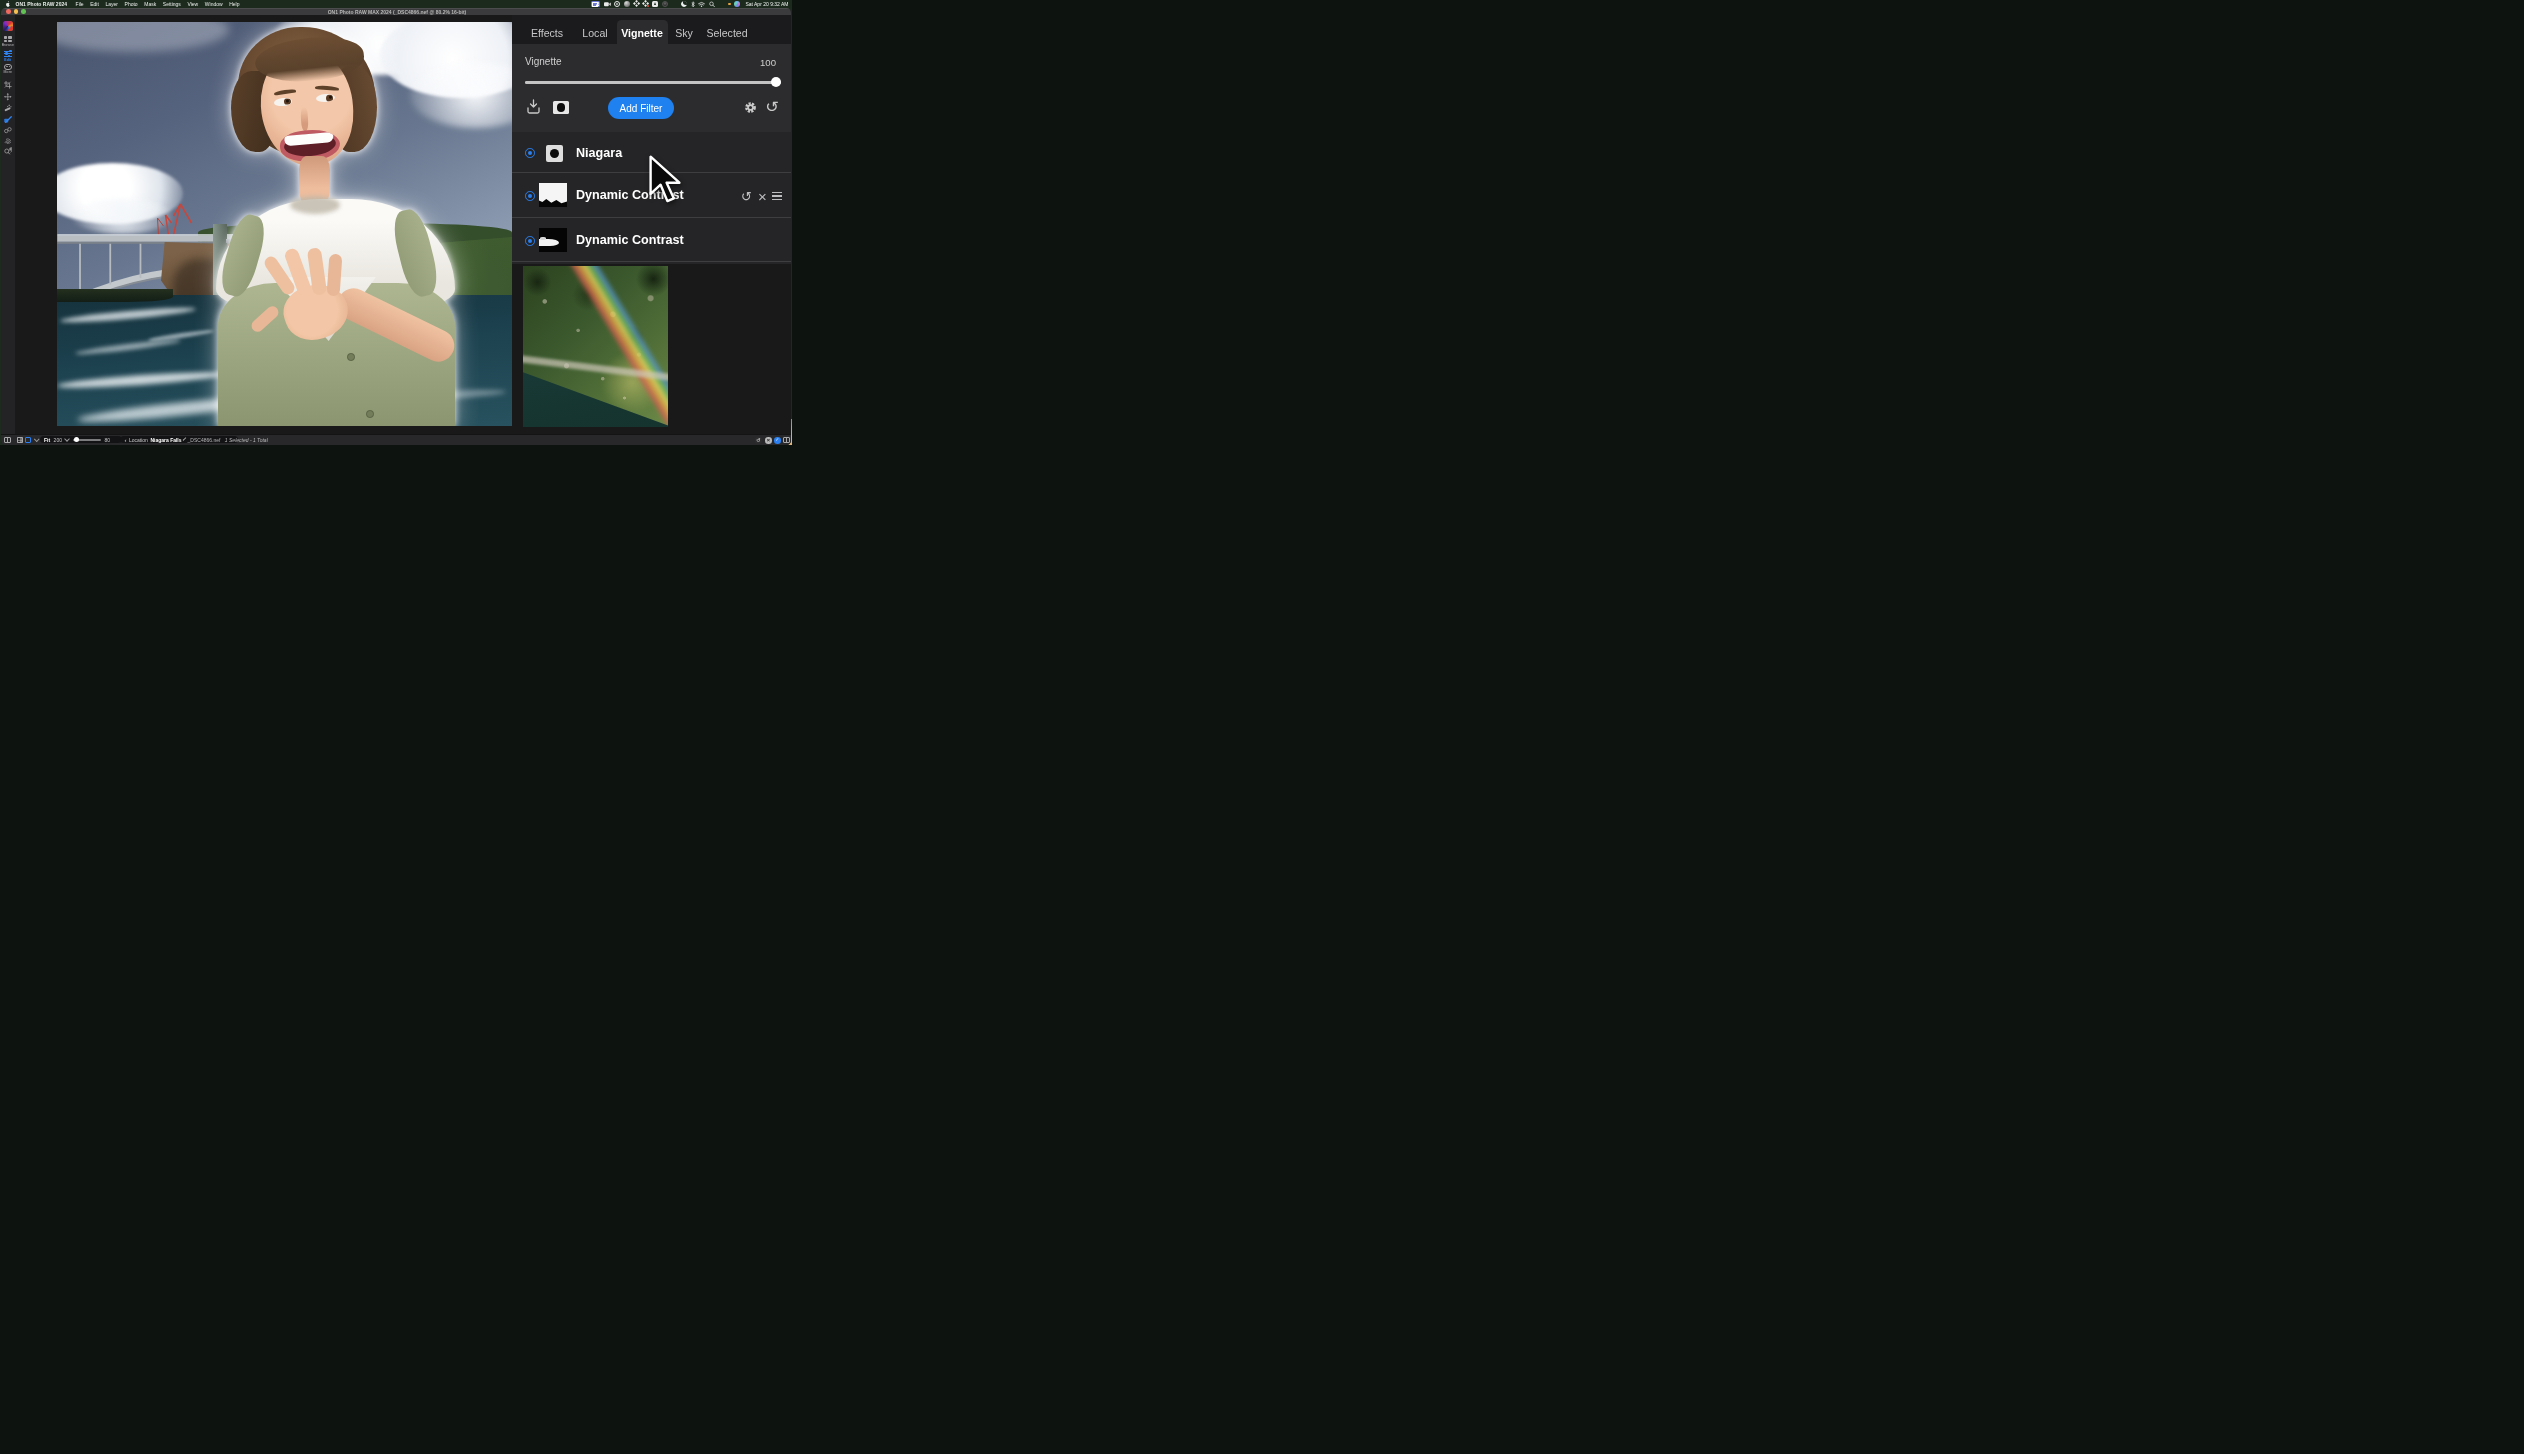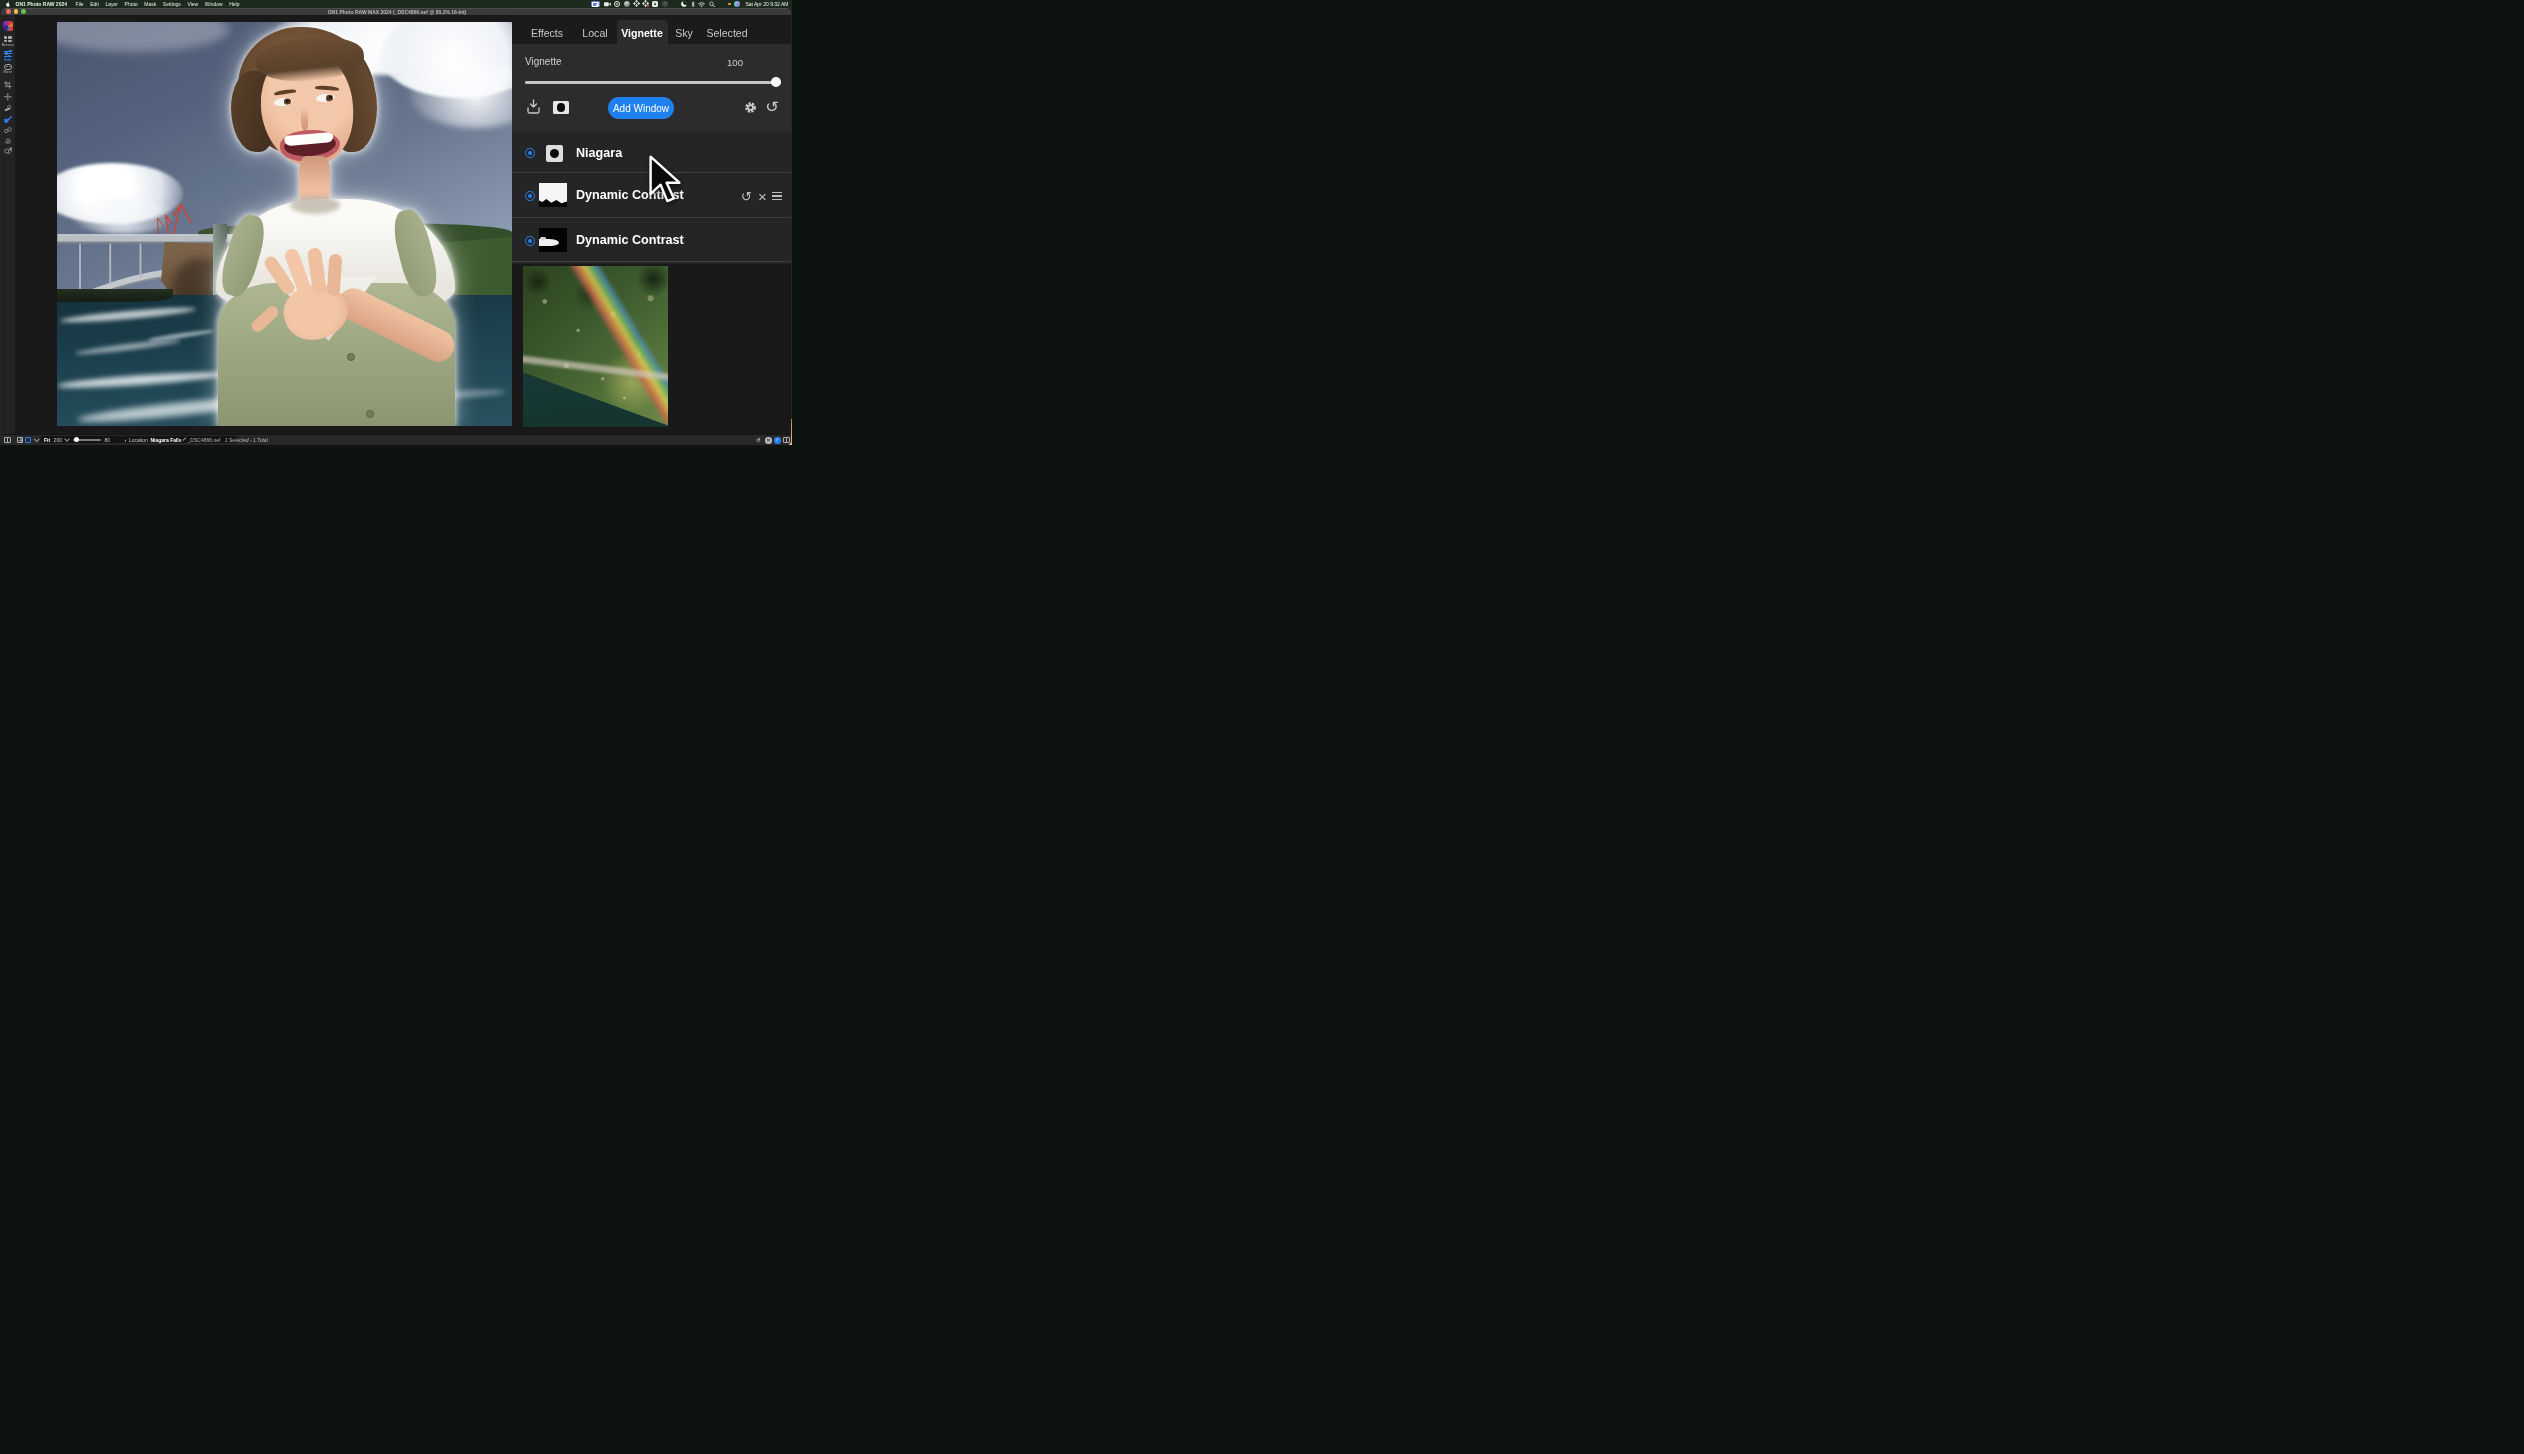--- a/index.html
+++ b/index.html
@@ -350,32 +350,32 @@
       <span class="tab" style="left:547px;">Effects</span>
       <span class="tab" style="left:595px;">Local</span>
       <span class="tab active" style="left:642px;">Vignette</span>
       <span class="tab" style="left:684px;">Sky</span>
       <span class="tab" style="left:727px;">Selected</span>
 
       <div class="abs panel-upper"></div>
       <div class="abs panel-lower"></div>
 
       <span class="abs" style="left:525px;top:56px;font-size:10px;color:#cfcfcf;">Vignette</span>
-      <span class="abs" style="left:727px;top:57px;width:49px;text-align:left;font-size:9.6px;color:#cfcfcf;">100</span>
+      <span class="abs" style="left:727px;top:57px;width:49px;text-align:right;font-size:9.6px;color:#cfcfcf;">100</span>
       <div class="abs" style="left:525px;top:81px;width:256px;height:2.5px;border-radius:1.3px;background:#c4c4c4;"></div>
       <div class="abs" style="left:771px;top:77px;width:10px;height:10px;border-radius:50%;background:#ffffff;"></div>
 
       <svg class="abs" style="left:527px;top:99px;" width="13" height="15" viewBox="0 0 26 30">
           <path d="M13 2v14 M7 10l6 6 6-6" stroke="#c9c9c9" stroke-width="2.6" fill="none" stroke-linecap="round" stroke-linejoin="round"></path>
           <path d="M2 18v7a3 3 0 0 0 3 3h16a3 3 0 0 0 3-3v-7" stroke="#c9c9c9" stroke-width="2.6" fill="none" stroke-linecap="round"></path>
         </svg>
       <div class="abs" style="left:553px;top:101px;width:15.7px;height:13px;background:#e6e6e6;border-radius:1.5px;display:flex;align-items:center;justify-content:center;">
           <div style="width:8.6px;height:8.6px;border-radius:50%;background:#0c0c0c;"></div>
         </div>
-      <div class="abs" style="left:608px;top:97px;width:66px;height:22px;border-radius:11px;background:#1f80ef;color:#fff;font-size:10px;display:flex;align-items:center;justify-content:center;">Add Window</div>
+      <div class="abs" style="left:608px;top:97px;width:66px;height:22px;border-radius:11px;background:#1f80ef;color:#fff;font-size:10px;display:flex;align-items:center;justify-content:center;">Add Filter</div>
       <svg class="abs" style="left:744px;top:101px;" width="13" height="13" viewBox="0 0 26 26">
           <circle cx="13" cy="13" r="8" stroke="#c9c9c9" stroke-width="5.5" fill="none" stroke-dasharray="4.2 2.4"></circle>
           <circle cx="13" cy="13" r="6.5" fill="#c9c9c9"></circle>
           <circle cx="13" cy="13" r="3" fill="#2c2c2e"></circle>
         </svg>
       <span class="abs" style="left:766px;top:99px;font-size:15px;line-height:15px;color:#c9c9c9;transform:scaleX(1.1);">↺</span>
 
       <div class="radio" style="left:525px;top:148px;"></div>
       <div class="abs" style="left:546px;top:145px;width:16.7px;height:16.7px;background:#dedede;border-radius:2px;display:flex;align-items:center;justify-content:center;">
           <div style="width:9.6px;height:9.6px;border-radius:50%;background:#0b0b0b;"></div>

